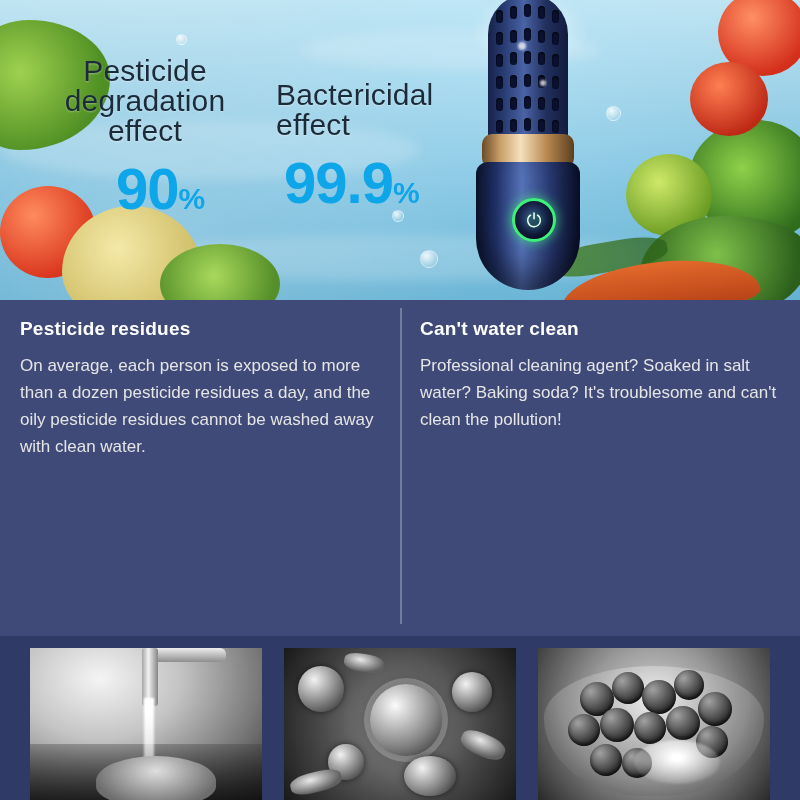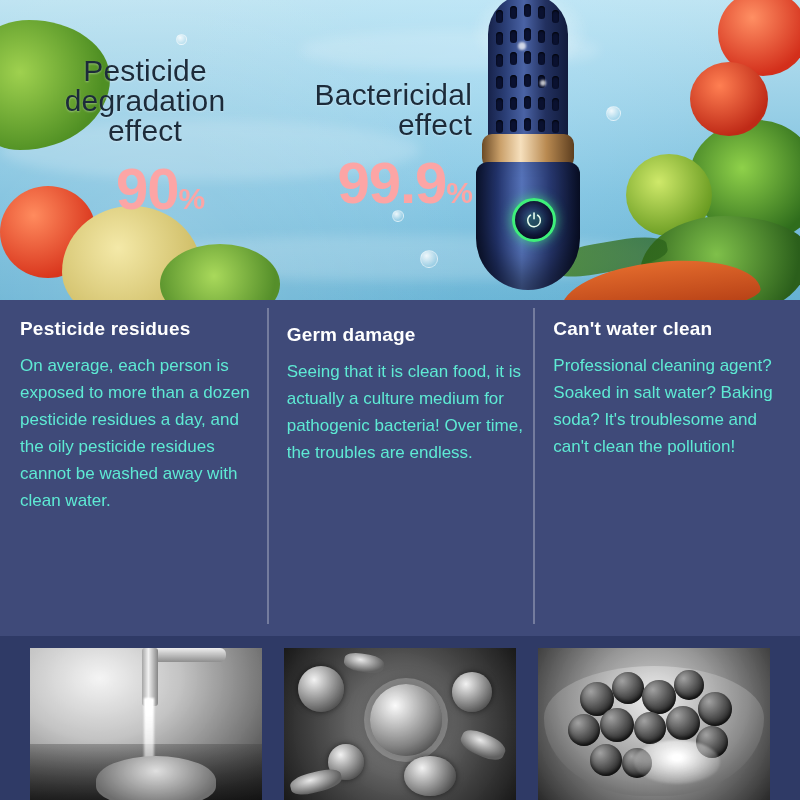--- a/index.html
+++ b/index.html
@@ -175,30 +175,30 @@
   .stat { position: absolute; }
   .stat .title {
     color: #1c2b3a;
     font-size: 30px;
     line-height: 30px;
     font-weight: 400;
     letter-spacing: 0.2px;
     text-shadow: 0 1px 2px rgba(255,255,255,0.35);
   }
   .stat .value {
-    color: #fca5a5;
+    color: #0ea5e9;
     font-weight: bold;
     font-size: 58px;
     line-height: 58px;
     letter-spacing: -1px;
     margin-top: 14px;
   }
   .stat .value .pct { font-size: 30px; }
   #stat-pesticide { left: 30px; top: 56px; width: 230px; text-align: center; }
-  #stat-bactericidal { left: 262px; top: 80px; width: 210px; text-align: right; }
+  #stat-bactericidal { left: 276px; top: 80px; width: 210px; }
   #stat-pesticide .value { margin-left: 30px; }
   #stat-bactericidal .value { margin-left: 8px; }
 
   
   .cards {
     position: absolute;
     left: 0; top: 300px;
     width: 800px; height: 336px;
     background: #3f4a79;
     display: flex;
@@ -219,21 +219,21 @@
   }
   .card h3 {
     margin: 0 0 12px 0;
     color: #ffffff;
     font-size: 19px;
     font-weight: bold;
     letter-spacing: 0.2px;
   }
   .card p {
     margin: 0;
-    color: #5eead4;
+    color: #e5e5e5;
     font-size: 17px;
     line-height: 27px;
     font-weight: 400;
   }
   #card-2 { padding-top: 24px; }
   #card-3 { padding-top: 18px; }
   #card-2 p { margin-top: 4px; }
 
   
   .strip {
@@ -407,24 +407,20 @@
       <div class="title">Bactericidal effect</div>
       <div class="value"><span>99.9</span><span class="pct">%</span></div>
     </div>
   </div>
 
   <div class="cards">
     <div class="card" id="card-1">
       <h3>Pesticide residues</h3>
       <p>On average, each person is exposed to more than a dozen pesticide residues a day, and the oily pesticide residues cannot be washed away with clean water.</p>
     </div>
-    <div class="card" id="card-2">
-      <h3>Germ damage</h3>
-      <p>Seeing that it is clean food, it is actually a culture medium for pathogenic bacteria! Over time, the troubles are endless.</p>
-    </div>
     <div class="card" id="card-3">
       <h3>Can't water clean</h3>
       <p>Professional cleaning agent? Soaked in salt water? Baking soda? It's troublesome and can't clean the pollution!</p>
     </div>
   </div>
 
   <div class="strip">
     <div class="frame" id="photo-sink">
       <div class="basin"></div>
       <div class="tap-arm"></div>

